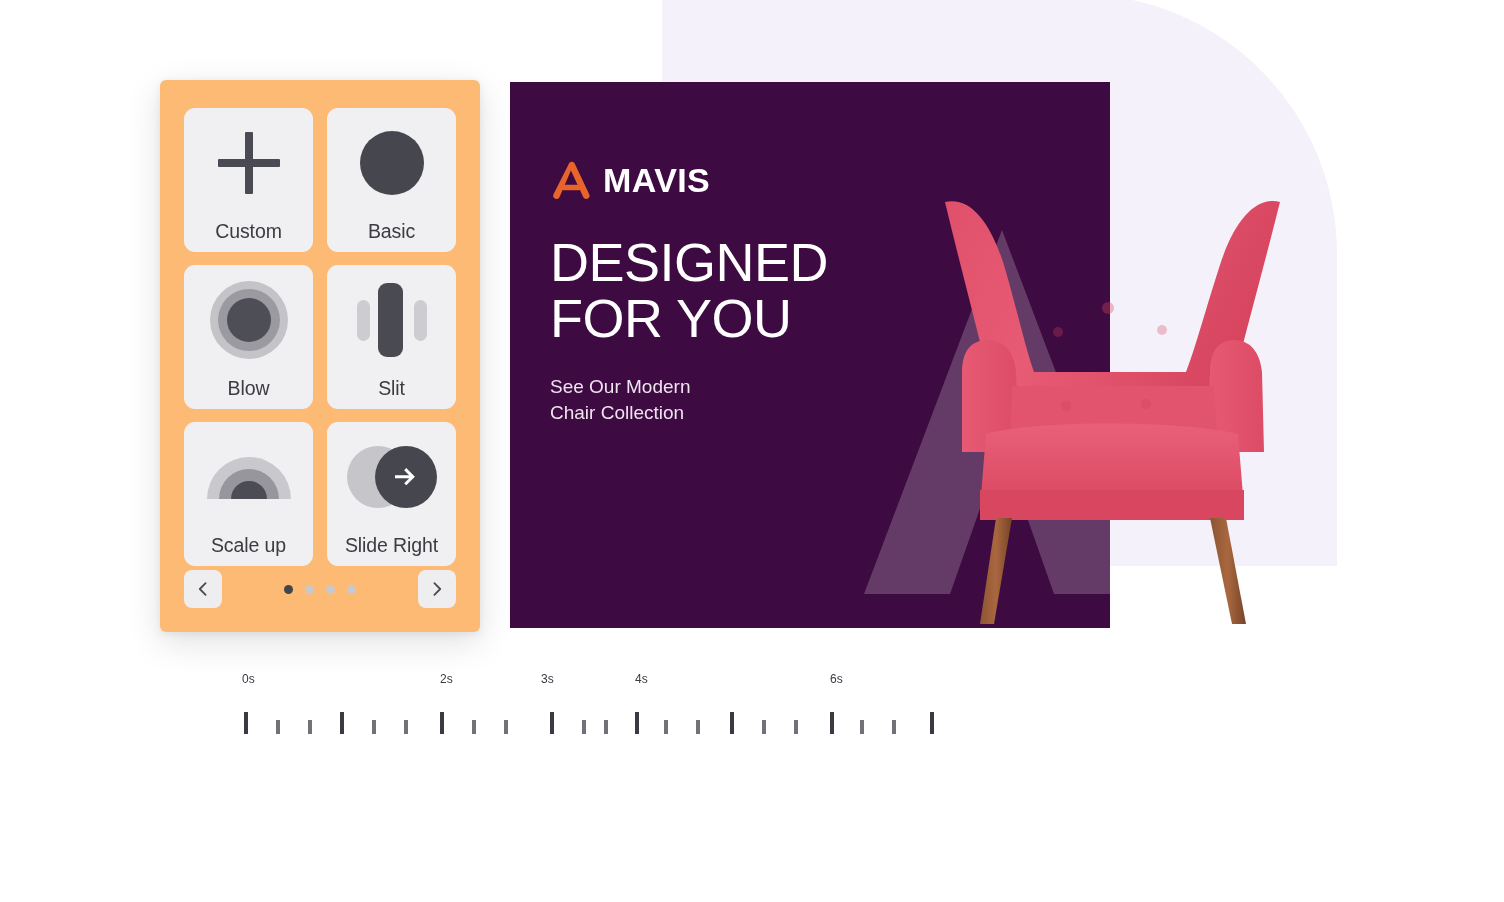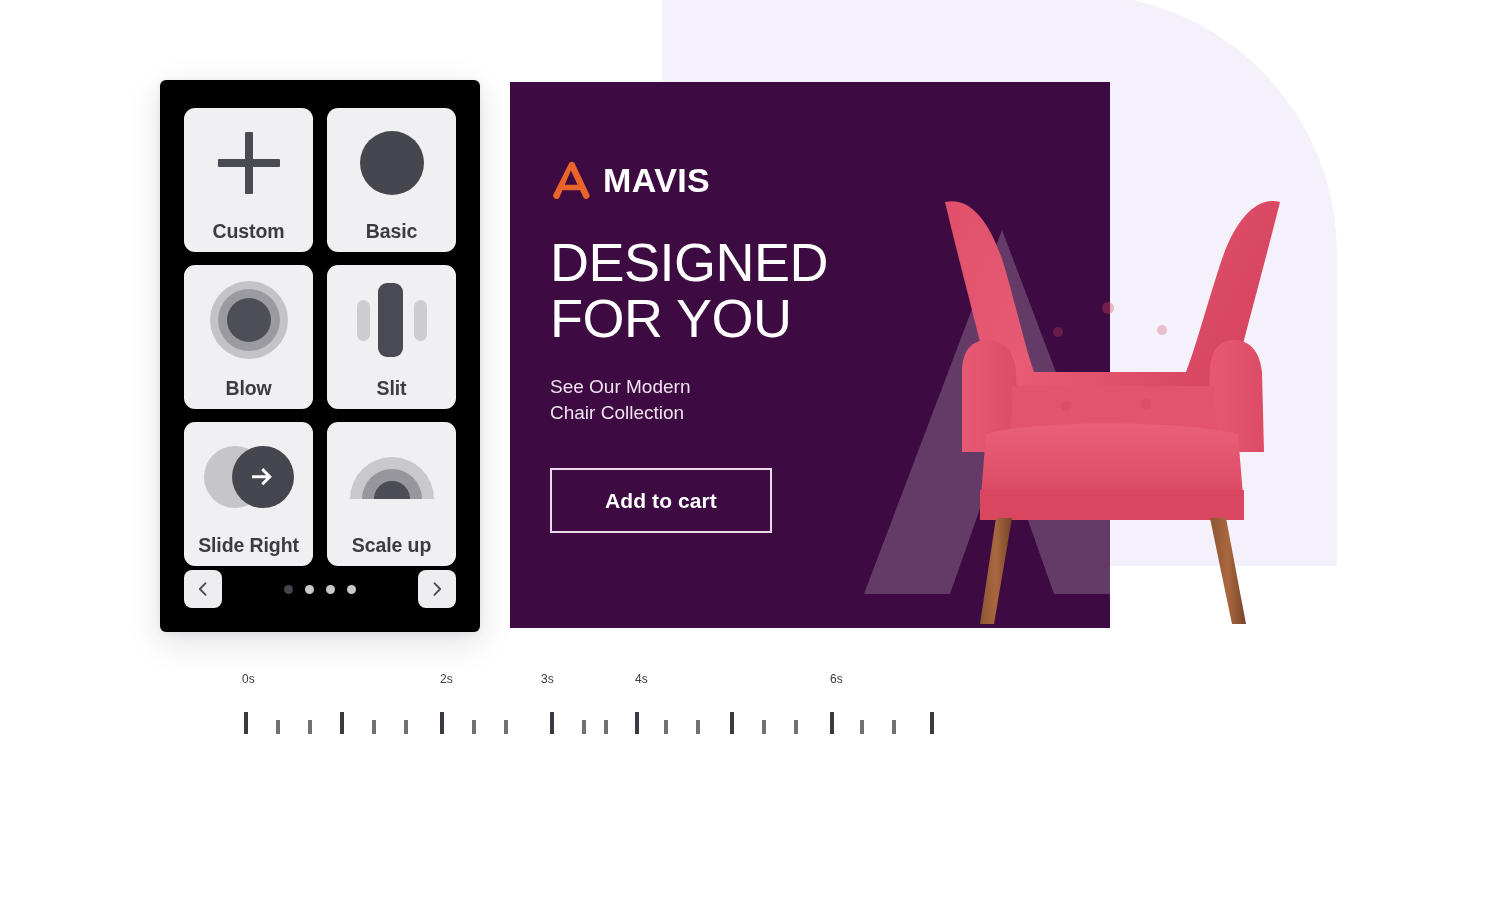--- a/index.html
+++ b/index.html
@@ -19,26 +19,25 @@
     background:#f4f1fa;
     border-top-right-radius:260px;
     z-index:0;
   }
 
   
   #effects-panel{
     position:absolute;
     left:160px; top:80px;
     width:320px; height:552px;
-    background:#000000;
+    background:#fdba74;
     border-radius:6px;
     box-shadow:0 10px 34px rgba(25,20,45,.13), 0 2px 8px rgba(25,20,45,.07);
     z-index:4;
     padding:28px 24px 0 24px;
-    font-weight:bold;
   }
   #effects-grid{
     display:grid;
     grid-template-columns:1fr 1fr;
     gap:13px 14px;
   }
   .effect-tile{
     background:#f0f0f2;
     border-radius:11px;
     height:144px;
@@ -218,41 +217,41 @@
             <i class="b-l"></i>
             <i class="b-c"></i>
             <i class="b-r"></i>
           </div>
       </div>
       <span class="effect-label">Slit</span>
     </div>
 
     <div class="effect-tile">
       <div class="effect-art">
+        <div class="ic-scale">
+            <i class="a1"></i>
+            <i class="a2"></i>
+            <i class="a3"></i>
+          </div>
+      </div>
+      <span class="effect-label">Scale up</span>
+    </div>
+
+    <div class="effect-tile">
+      <div class="effect-art">
         <div class="ic-slide">
           <span class="ghost"></span>
           <span class="solid">
             <svg width="30" height="30" viewBox="0 0 30 30" aria-hidden="true">
               <path d="M4 13.2h14.2l-5-5 2.1-2.1 8.6 8.6-8.6 8.6-2.1-2.1 5-5H4z" fill="#ffffff"></path>
             </svg>
           </span>
         </div>
       </div>
       <span class="effect-label">Slide Right</span>
-    </div>
-
-    <div class="effect-tile">
-      <div class="effect-art">
-        <div class="ic-scale">
-            <i class="a1"></i>
-            <i class="a2"></i>
-            <i class="a3"></i>
-          </div>
-      </div>
-      <span class="effect-label">Scale up</span>
     </div>
 
   </div>
 
   <div id="carousel-bar">
     <button class="nav-btn">
       <svg width="16" height="16" viewBox="0 0 16 16" aria-hidden="true">
         <path d="M10.6 2.2 4.8 8l5.8 5.8" fill="none" stroke="#4a4a52" stroke-width="1.8" stroke-linecap="round" stroke-linejoin="round"></path>
       </svg>
     </button>
@@ -284,21 +283,20 @@
         <path d="M13.4 24.8h15.4c1.5 0 2.7 1.2 2.7 2.7s-1.2 2.7-2.7 2.7H13.4c-1.5 0-2.7-1.2-2.7-2.7s1.2-2.7 2.7-2.7z" fill="#e8642a"></path>
       </svg>
       <span id="brand-name">MAVIS</span>
     </div>
 
     <h1 id="banner-headline">DESIGNED
 FOR YOU</h1>
     <p id="banner-sub">See Our Modern
 Chair Collection</p>
 
-    <button id="add-to-cart">Add to cart</button>
   </div>
 </div>
 
 <svg id="chair" viewBox="0 0 350 472" aria-hidden="true">
   <defs>
     <linearGradient id="gBack" x1="0" y1="0" x2="1" y2="0.3">
       <stop offset="0" stop-color="#e0506a"></stop>
       <stop offset="0.45" stop-color="#e85b74"></stop>
       <stop offset="1" stop-color="#d7455f"></stop>
     </linearGradient>

